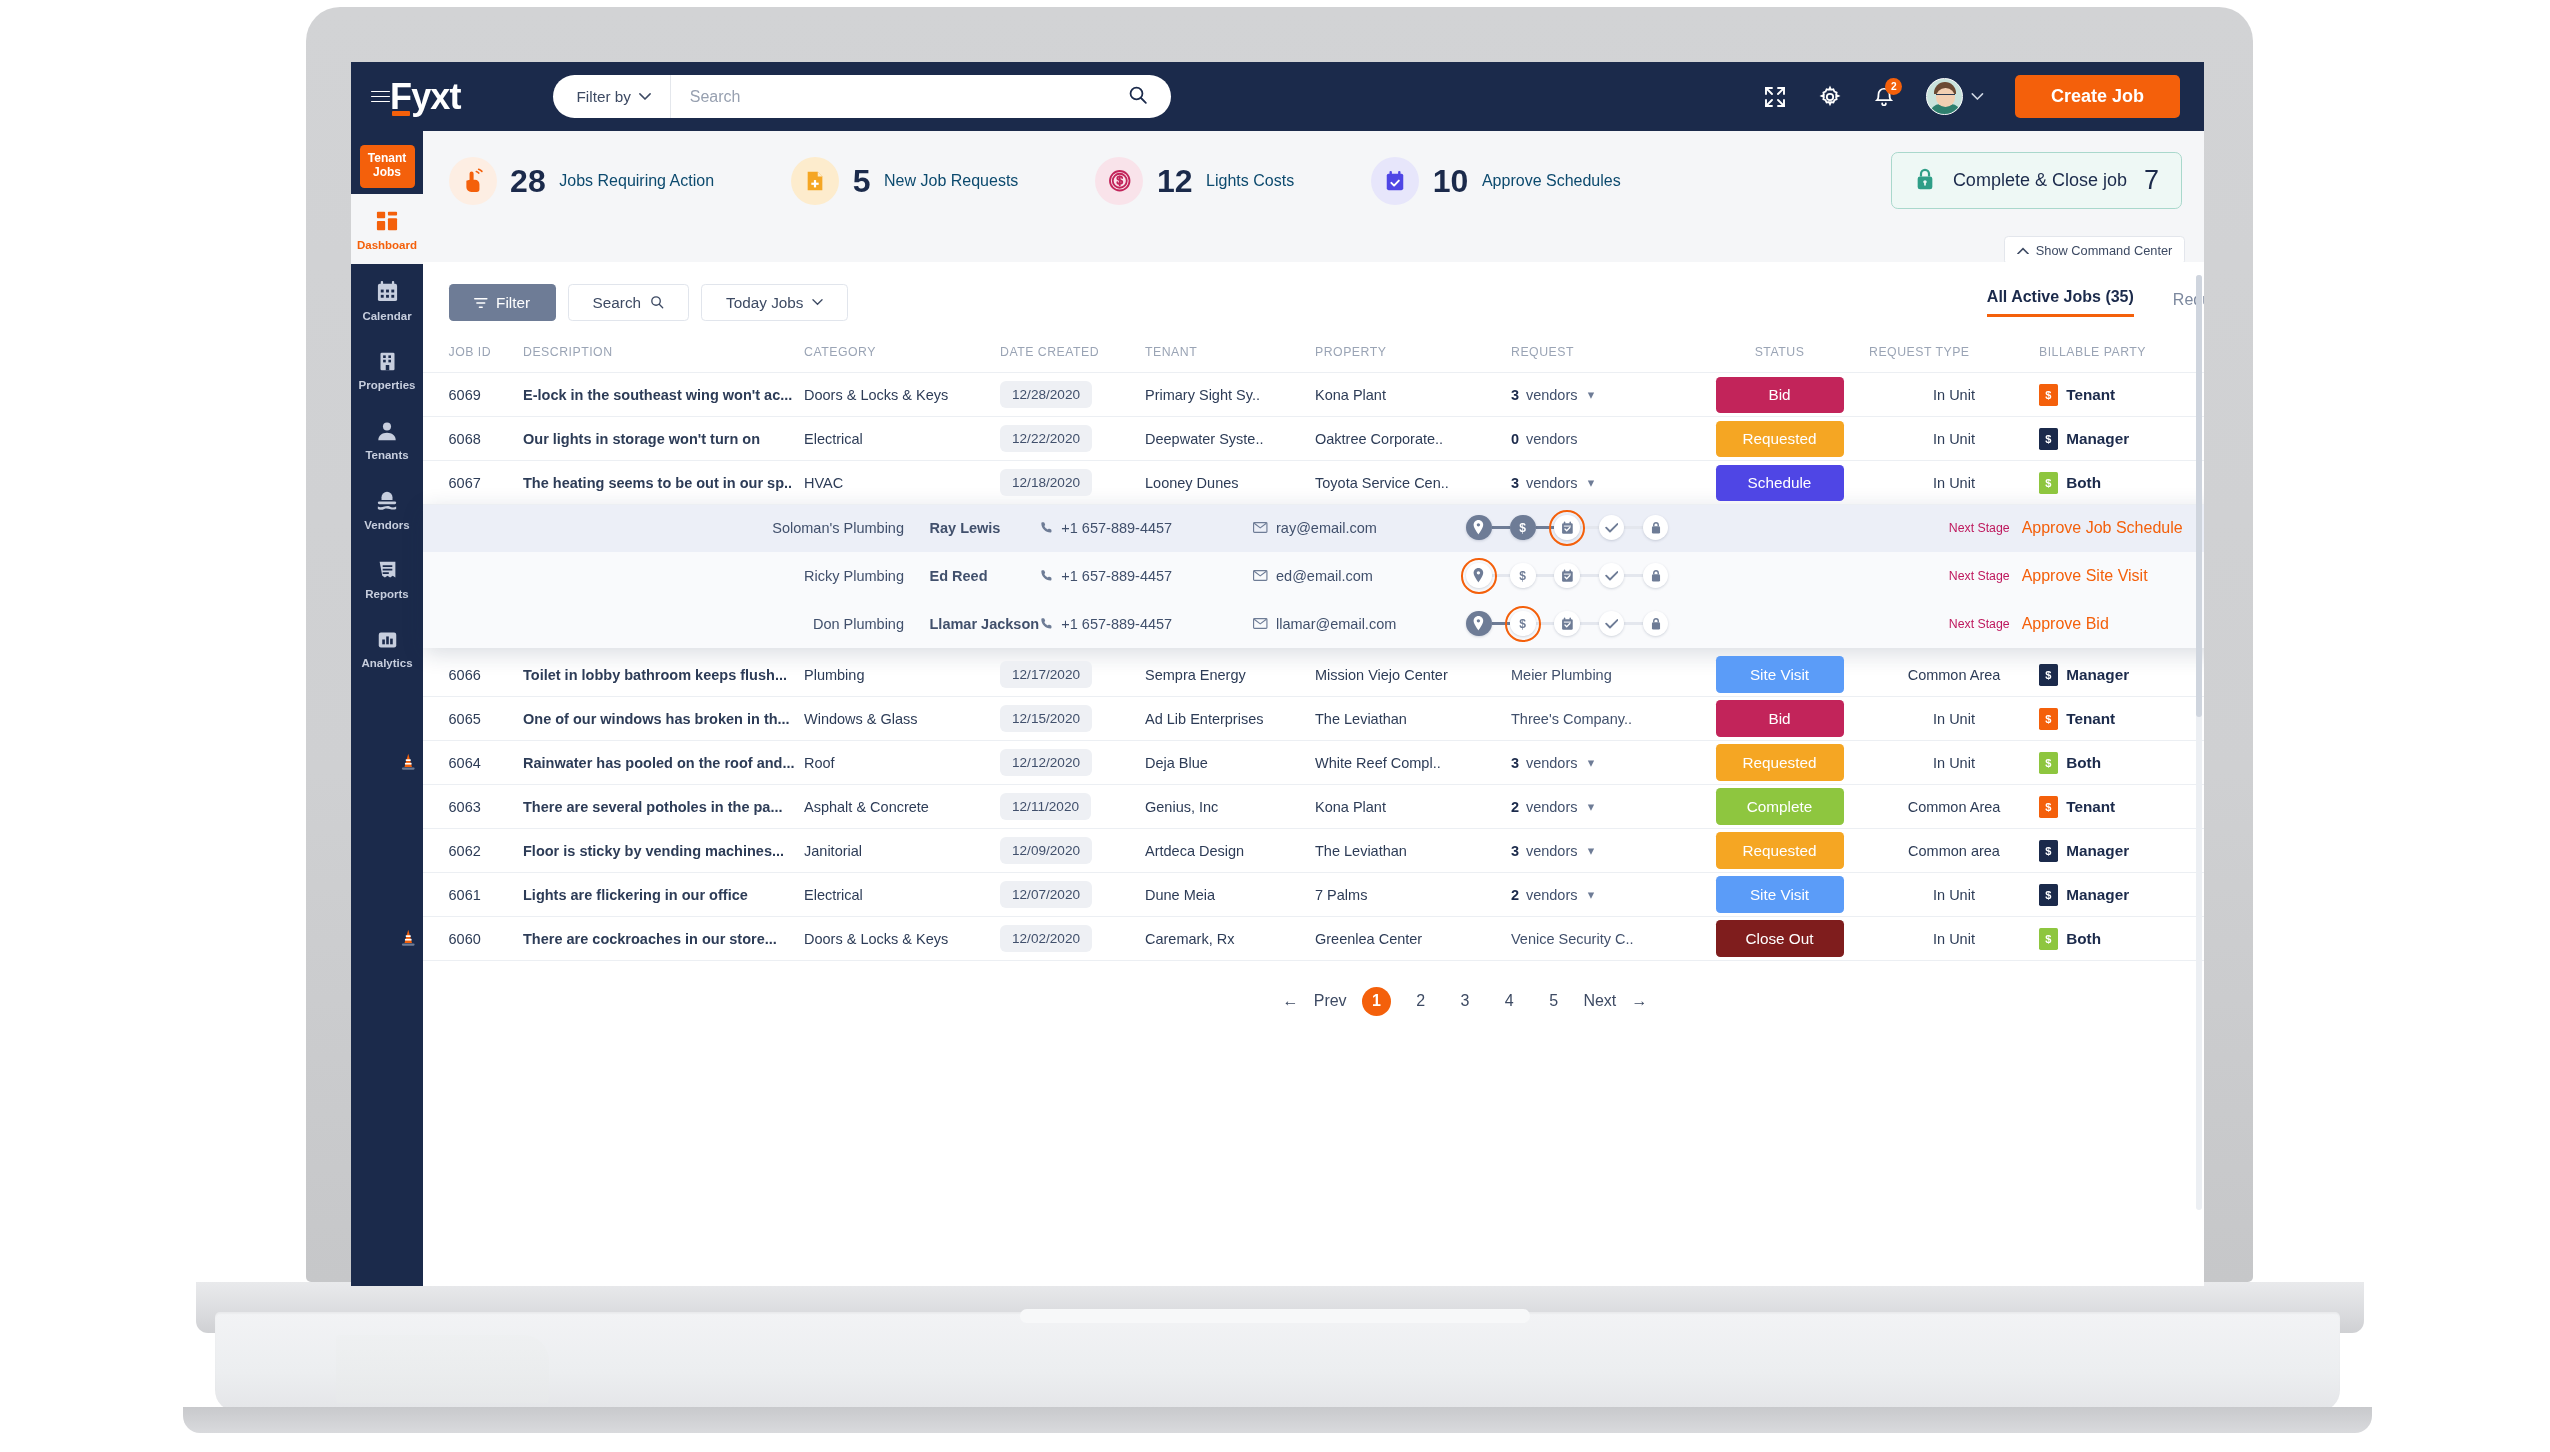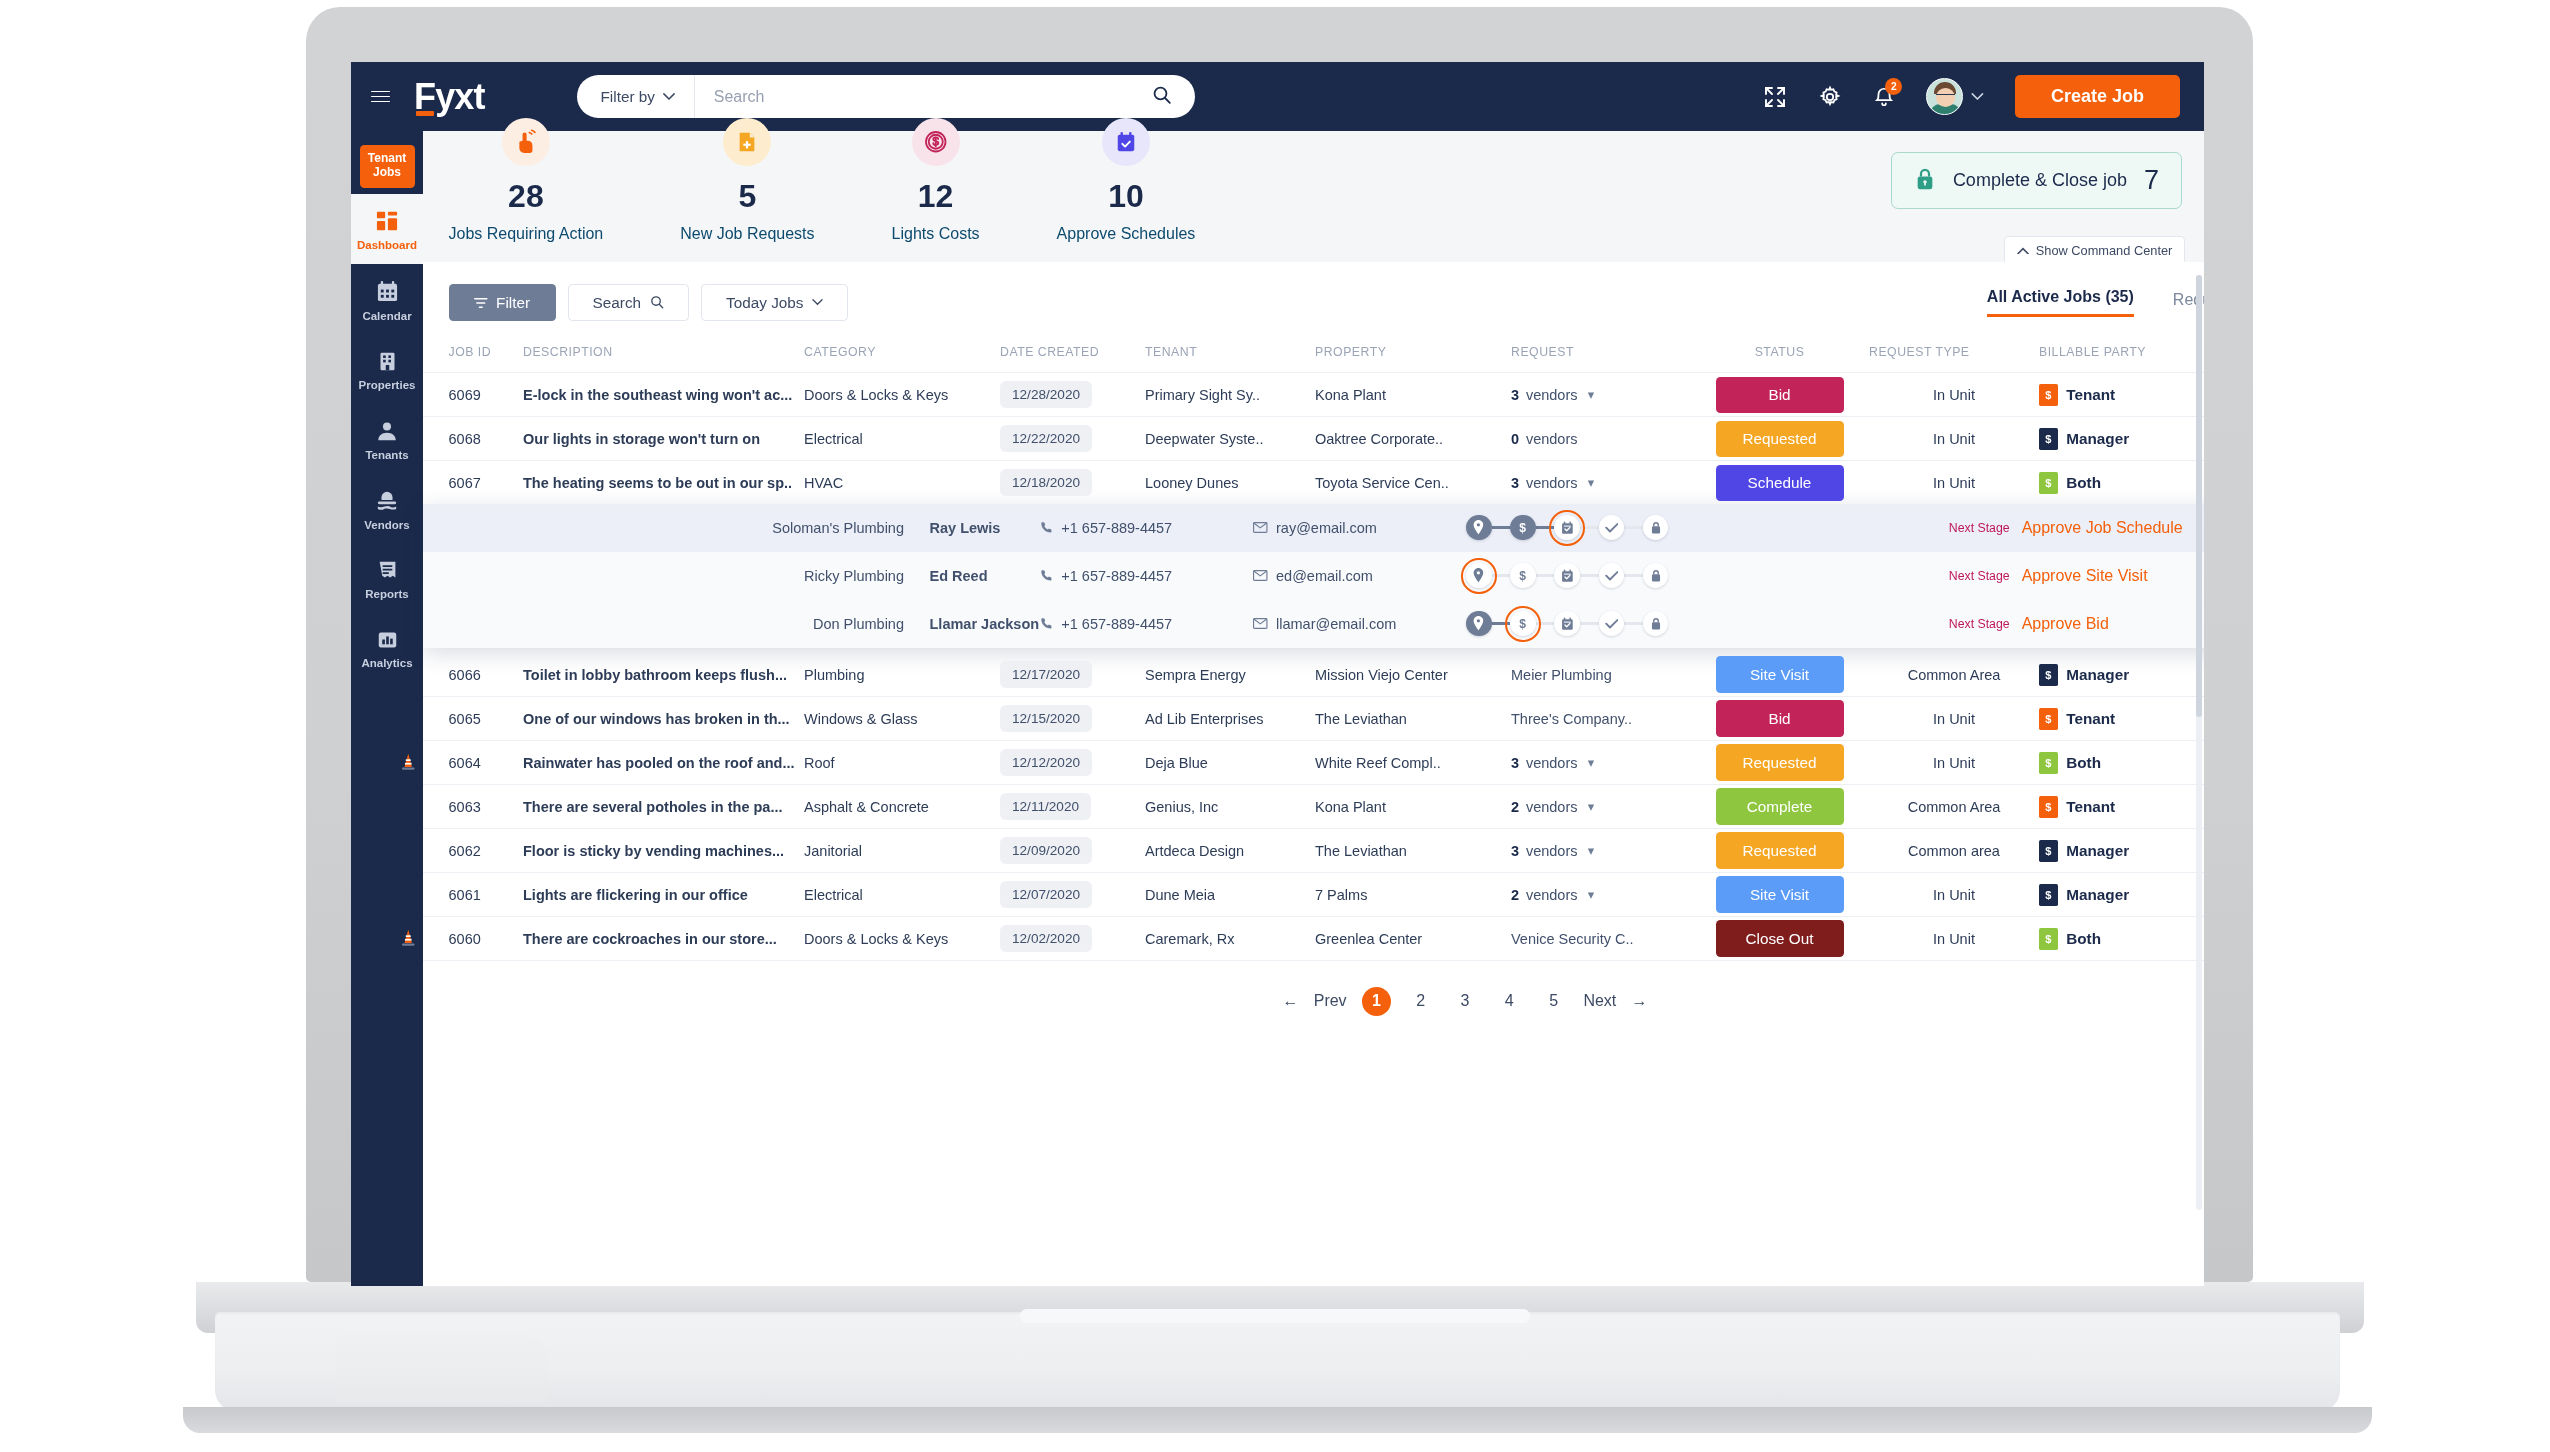--- a/index.html
+++ b/index.html
@@ -47,21 +47,21 @@
     background: #f5f6f8; overflow: hidden;
   }
   
   .topnav {
     position: absolute; left: 0; top: 0; width: 1853px; height: 69px;
     background: #1b2a4b; display: flex; align-items: center;
   }
   .hamburger { width: 18.7px; margin-left: 20.4px; cursor: pointer; }
   .hamburger span { display:block; height:1.7px; background:#fff; margin:3.4px 0; border-radius:1.7px; }
   .brand {
-    margin-left: 24px; color:#fff; font-size: 36px; font-weight: 700;
+    color:#fff; font-size: 36px; font-weight: 700;
     letter-spacing: -0.9px; position: relative; line-height: 1;
   }
   .brand::after {
     content:''; position:absolute; left:1.7px; bottom:-1.7px; width:18.7px; height:5.1px;
     background:#f4600b; border-radius:0.9px;
   }
   .searchwrap {
     display:flex; align-items:center; margin-left: 92px;
     background:#fff; border-radius: 24px; width: 618px; height: 43px; overflow:hidden;
   }
@@ -117,21 +117,21 @@
     font-weight:600;
   }
   .side-item.active { background:#f5f6f8; color:#f4600b; }
   .side-spacer { height: 6.8px; }
   
   .kpi-strip {
     position:absolute; left:72px; top:69px; width:1781px; height:99px;
     background:#f5f6f8; display:flex; align-items:center; padding-left: 25.5px;
   }
   .kpi {
-    display:flex; align-items:center; gap:13.6px; margin-right: 77px; flex-direction: column;
+    display:flex; align-items:center; gap:13.6px; margin-right: 77px;
   }
   .kpi-circle {
     width:48px; height:48px; border-radius:50%; display:flex;
     align-items:center; justify-content:center; flex:none;
   }
   .kpi-num { font-size:32px; font-weight:700; color:#1b2a4b; line-height:1; }
   .kpi-label { font-size:16px; color:#0c4a6e; white-space:nowrap; }
   .kpi-cta {
     display:flex; align-items:center; gap:17px; margin-left:auto; margin-right: 22px;
     border:0.9px solid #a9d8cc; background:#eef8f5; border-radius:6.8px;

